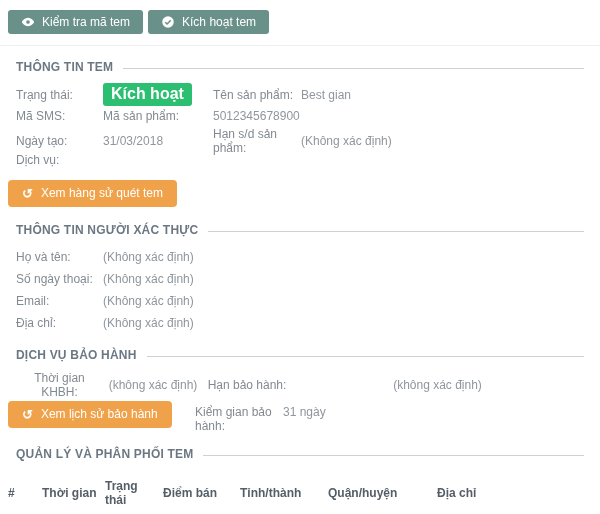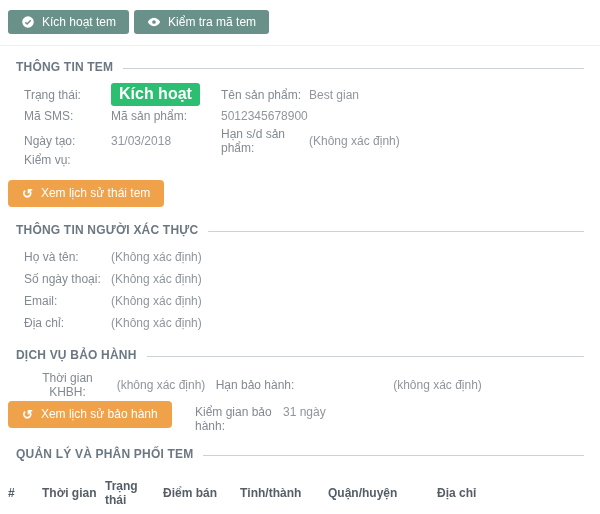--- a/index.html
+++ b/index.html
@@ -19,21 +19,21 @@
 
   
   .section-title { display: flex; align-items: center; margin: 14px 16px 9px; }
   .section-title .txt {
     color: #6b7884; font-weight: bold; font-size: 12px; letter-spacing: .2px;
     text-transform: uppercase; white-space: nowrap;
   }
   .section-title .rule { flex: 1; border-top: 1px solid #cdd2d6; margin-left: 10px; margin-top: 2px; }
 
   
-  .fields { margin: 0 24px; }
+  .fields { margin: 0 16px; }
   .frow { display: grid; grid-template-columns: 87px 110px 88px 1fr; align-items: center; height: 22px; }
   .frow.warranty-grid { grid-template-columns: 87px 100px 88px 1fr; text-align: center; }
   .flabel { color: #828a91; }
   .fvalue { color: #8f969d; }
 
   .badge {
     display: inline-block; background: #2cbe71; color: #fff;
     font-size: 16px; font-weight: bold; line-height: 1;
     padding: 3px 8px 4px; border-radius: 3px;
   }
@@ -60,34 +60,34 @@
 </head>
 <body>
 
 <div class="page">
 
   
   <div class="toolbar">
     <button class="btn-teal">
       <span>
         <svg width="14" height="14" viewBox="0 0 16 16">
+          <path d="M8 3.2C4.6 3.2 1.9 5.8 1 8c.9 2.2 3.6 4.8 7 4.8s6.1-2.6 7-4.8c-.9-2.2-3.6-4.8-7-4.8z" fill="#ffffff"></path>
+          <circle cx="8" cy="8" r="2.1" fill="#6a9189"></circle>
+        </svg>
+      </span>
+      <span>Kiểm tra mã tem</span>
+    </button>
+    <button class="btn-teal">
+      <span>
+        <svg width="14" height="14" viewBox="0 0 16 16">
           <circle cx="8" cy="8" r="6.6" fill="#ffffff"></circle>
           <path d="M4.9 8.2l2.1 2.1 4.1-4.4" stroke="#6a9189" stroke-width="1.7" fill="none"></path>
         </svg>
       </span>
       <span>Kích hoạt tem</span>
-    </button>
-    <button class="btn-teal">
-      <span>
-        <svg width="14" height="14" viewBox="0 0 16 16">
-          <path d="M8 3.2C4.6 3.2 1.9 5.8 1 8c.9 2.2 3.6 4.8 7 4.8s6.1-2.6 7-4.8c-.9-2.2-3.6-4.8-7-4.8z" fill="#ffffff"></path>
-          <circle cx="8" cy="8" r="2.1" fill="#6a9189"></circle>
-        </svg>
-      </span>
-      <span>Kiểm tra mã tem</span>
     </button>
   </div>
 
   
   <div class="section-title">
     <span class="txt">THÔNG TIN TEM</span>
     <span class="rule"></span>
   </div>
   <div class="fields">
     <div class="frow">
@@ -101,26 +101,26 @@
       <span class="flabel">Mã sản phẩm:</span>
       <span class="fvalue">5012345678900</span>
     </div>
     <div class="frow">
       <span class="flabel">Ngày tạo:</span>
       <span class="fvalue">31/03/2018</span>
       <span class="flabel">Hạn s/d sản phẩm:</span>
       <span class="fvalue">(Không xác định)</span>
     </div>
     <div class="frow">
-      <span class="flabel">Kiểm vụ:</span>
+      <span class="flabel">Dịch vụ:</span>
     </div>
   </div>
   <button class="btn-orange btn-scan">
     <span class="hist">↺</span>
-    <span>Xem lịch sử thái tem</span>
+    <span>Xem hàng sử quét tem</span>
   </button>
 
   
   <div class="section-title">
     <span class="txt">THÔNG TIN NGƯỜI XÁC THỰC</span>
     <span class="rule"></span>
   </div>
   <div class="fields">
     <div class="frow">
       <span class="flabel">Họ và tên:</span>

